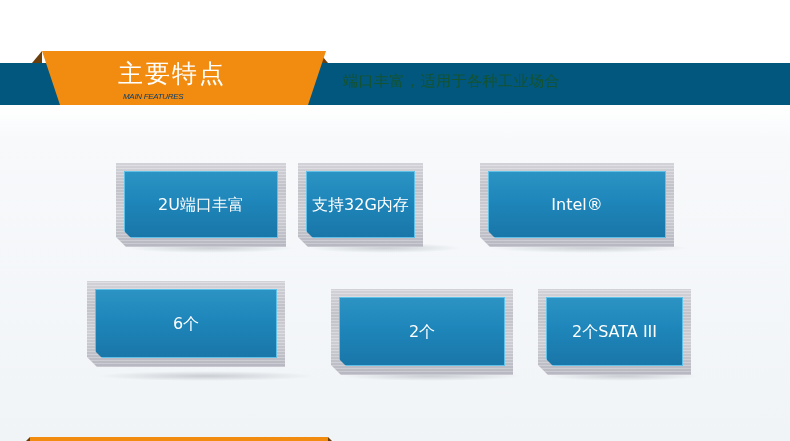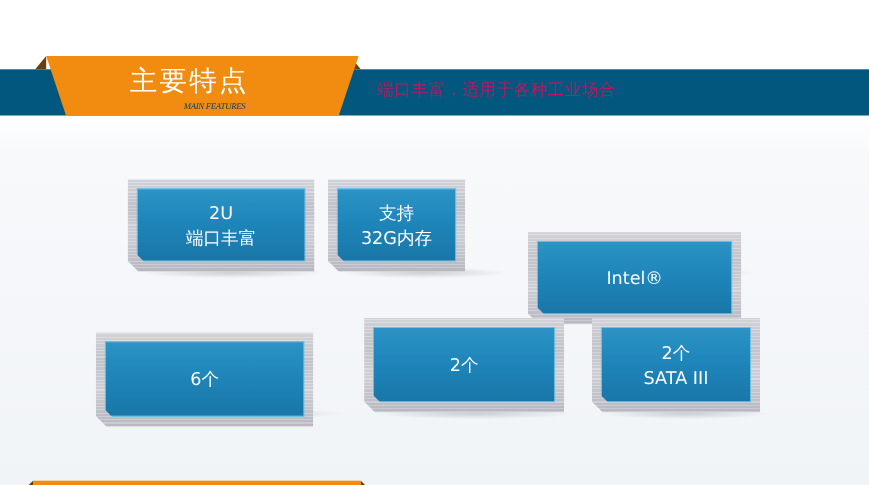--- a/index.html
+++ b/index.html
@@ -3,33 +3,33 @@
 <meta charset="utf-8">
 <style>
   html,body{margin:0;padding:0;}
   body{width:790px;height:441px;position:relative;overflow:hidden;
     background:linear-gradient(#ffffff 0px,#ffffff 105px,#f7f9fb 140px,#f1f4f7 441px);
     font-family:"DejaVu Sans","Liberation Sans",sans-serif;}
   .band{position:absolute;left:0;top:63px;width:790px;height:42px;background:#02577f;}
   .tab{position:absolute;left:32px;top:51px;width:296px;height:70px;}
   .tab svg{position:absolute;left:0;top:0;}
   .tab-title{position:absolute;left:86px;top:6px;color:#fff;font-size:25px;letter-spacing:2px;}
-  .tab-sub{position:absolute;left:91px;top:41px;color:#0a3d6a;font-size:8px;font-style:italic;letter-spacing:-0.3px;font-family:Liberation Serif, serif;margin-left:44px;}
-  .band-text{position:absolute;left:343px;top:72px;color:#be185d;font-size:15px;letter-spacing:0.5px;}
+  .tab-sub{position:absolute;left:91px;top:41px;color:#0a3d6a;font-size:8px;font-style:italic;letter-spacing:-0.3px;font-family:Liberation Sans, sans-serif;}
+  .band-text{position:absolute;left:343px;top:72px;color:#14532d;font-size:15px;letter-spacing:0.5px;}
   .card{position:absolute;box-sizing:border-box;
     background:linear-gradient(180deg,#d9d9df 0%,#c7c7cf 30%,#d4d4db 60%,#bdbdc7 100%);
     clip-path:polygon(0 0,100% 0,100% 100%,10px 100%,0 calc(100% - 10px));
     box-shadow:0 4px 8px rgba(0,0,0,0.15);}
   .card::after{content:"";position:absolute;left:0;right:0;top:0;bottom:0;
     background:repeating-linear-gradient(0deg,rgba(255,255,255,0.18) 0 1px,rgba(0,0,0,0.03) 1px 3px);}
   .inner{position:absolute;left:8px;top:8px;right:8px;bottom:9px;
     background:linear-gradient(180deg,#2c93c4 0%,#1e86ba 45%,#1a76a8 100%);
     border:1px solid #5fc0e8;box-sizing:border-box;z-index:1;
     clip-path:polygon(0 0,100% 0,100% 100%,7px 100%,0 calc(100% - 7px));
-    display:flex;flex-direction:column;align-items:center;justify-content:center;
+    display:flex;flex-direction:row;align-items:center;justify-content:center;
     color:#fff;font-size:16px;line-height:23px;text-align:center;}
   .shadow{position:absolute;height:10px;border-radius:50%;
     background:radial-gradient(ellipse at center,rgba(80,90,100,0.25),rgba(80,90,100,0) 70%);}
   .bottom-tab{position:absolute;left:30px;top:437px;width:298px;height:10px;background:#f18c10;}
   .bottom-tab::before{content:"";position:absolute;left:-4px;top:0;border-left:4px solid transparent;border-bottom:4px solid #6a3f0c;}
   .bottom-tab::after{content:"";position:absolute;right:-4px;top:0;border-right:4px solid transparent;border-bottom:4px solid #6a3f0c;}
 </style>
 </head>
 <body>
 
@@ -55,28 +55,28 @@
 
 <div class="shadow" style="left:307px;top:243px;width:155px;"></div>
 <div class="card" style="left:298px;top:163px;width:125px;height:84px;">
   <div class="inner">
       <span>支持</span>
       <span>32G内存</span>
     </div>
 </div>
 
 <div class="shadow" style="left:489px;top:243px;width:200px;"></div>
-<div class="card" style="left:480px;top:163px;width:194px;height:84px;margin-top:48px;">
+<div class="card" style="left:480px;top:163px;width:194px;height:84px;">
   <div class="inner">
       <span>Intel®</span>
     </div>
 </div>
 
 <div class="shadow" style="left:96px;top:371px;width:220px;"></div>
-<div class="card" style="left:87px;top:302px;width:198px;height:86px;">
+<div class="card" style="left:87px;top:281px;width:198px;height:86px;">
   <div class="inner">
       <span>6个</span>
     </div>
 </div>
 
 <div class="shadow" style="left:340px;top:371px;width:182px;"></div>
 <div class="card" style="left:331px;top:289px;width:182px;height:86px;">
   <div class="inner">
       <span>2个</span>
     </div>

